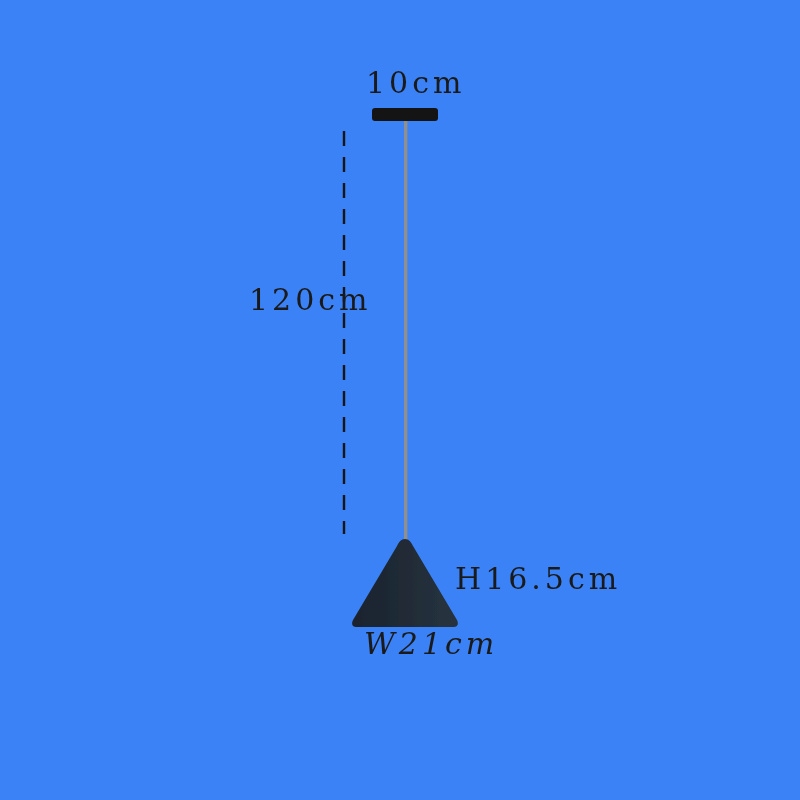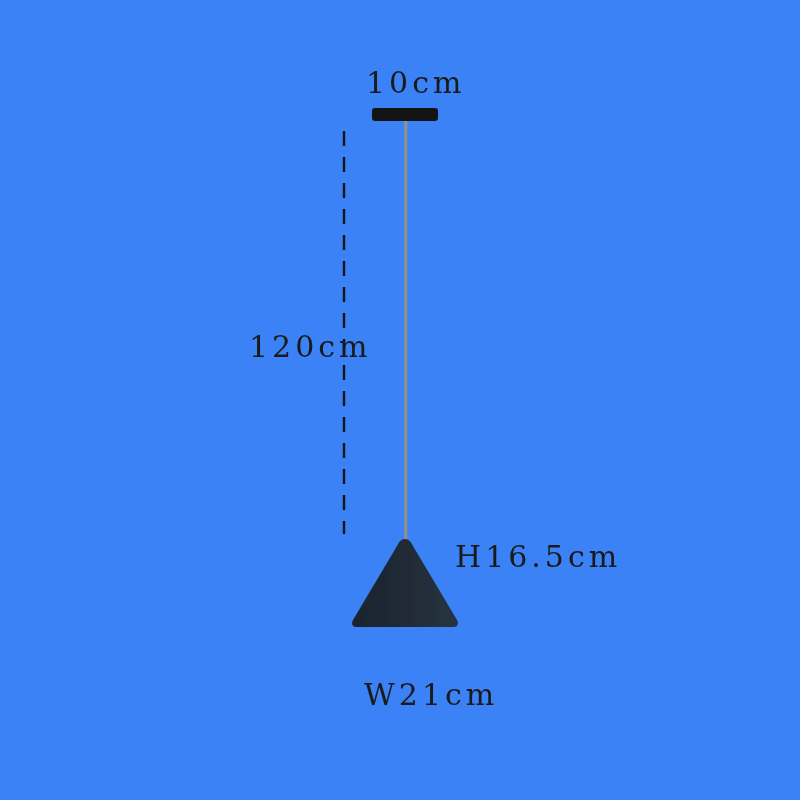--- a/index.html
+++ b/index.html
@@ -17,23 +17,23 @@
   }
   .dim-label {
     position: absolute;
     font-size: 30px;
     line-height: 1;
     letter-spacing: 4px;
     color: #1a1a1a;
     white-space: nowrap;
   }
   .label-mount-width  { top: 68px;  left: 366px; }
-  .label-cord-length  { top: 285px; left: 249px; margin-top: 47px; }
-  .label-shade-height { top: 542px; left: 455px; }
-  .label-shade-width  { top: 680px; left: 364px; }
+  .label-cord-length  { top: 285px; left: 249px; }
+  .label-shade-height { top: 564px; left: 455px; }
+  .label-shade-width  { top: 629px; left: 364px; font-style: italic; }
   .diagram-svg {
     position: absolute;
     top: 0;
     left: 0;
   }
 </style>
 </head>
 <body>
 
 <div class="canvas">

